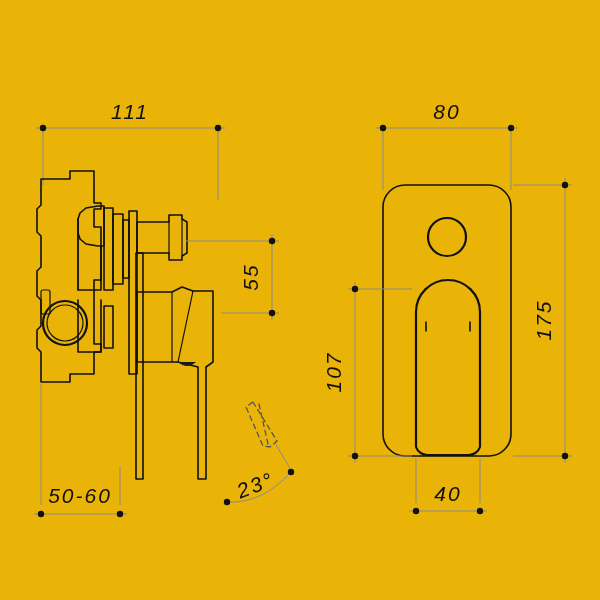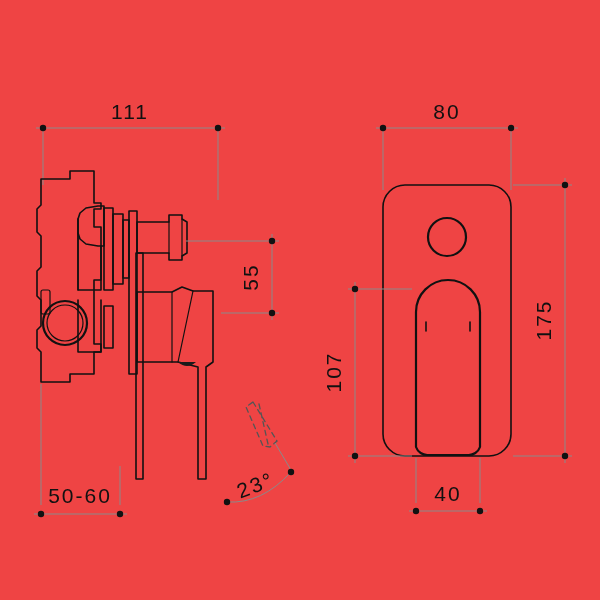--- a/index.html
+++ b/index.html
@@ -10,21 +10,22 @@
   body {
     width: 600px;
     height: 600px;
     font-family: "Liberation Sans", sans-serif;
     overflow: hidden;
   }
   #drawing-root {
     position: relative;
     width: 600px;
     height: 600px;
-    background: #ef4444;
+    background: #eab308;
+    font-style: italic;
   }
   svg {
     display: block;
   }
   .dim-text {
     font-family: "Liberation Sans", sans-serif;
     font-size: 21px;
     letter-spacing: 2px;
     fill: #111111;
   }

